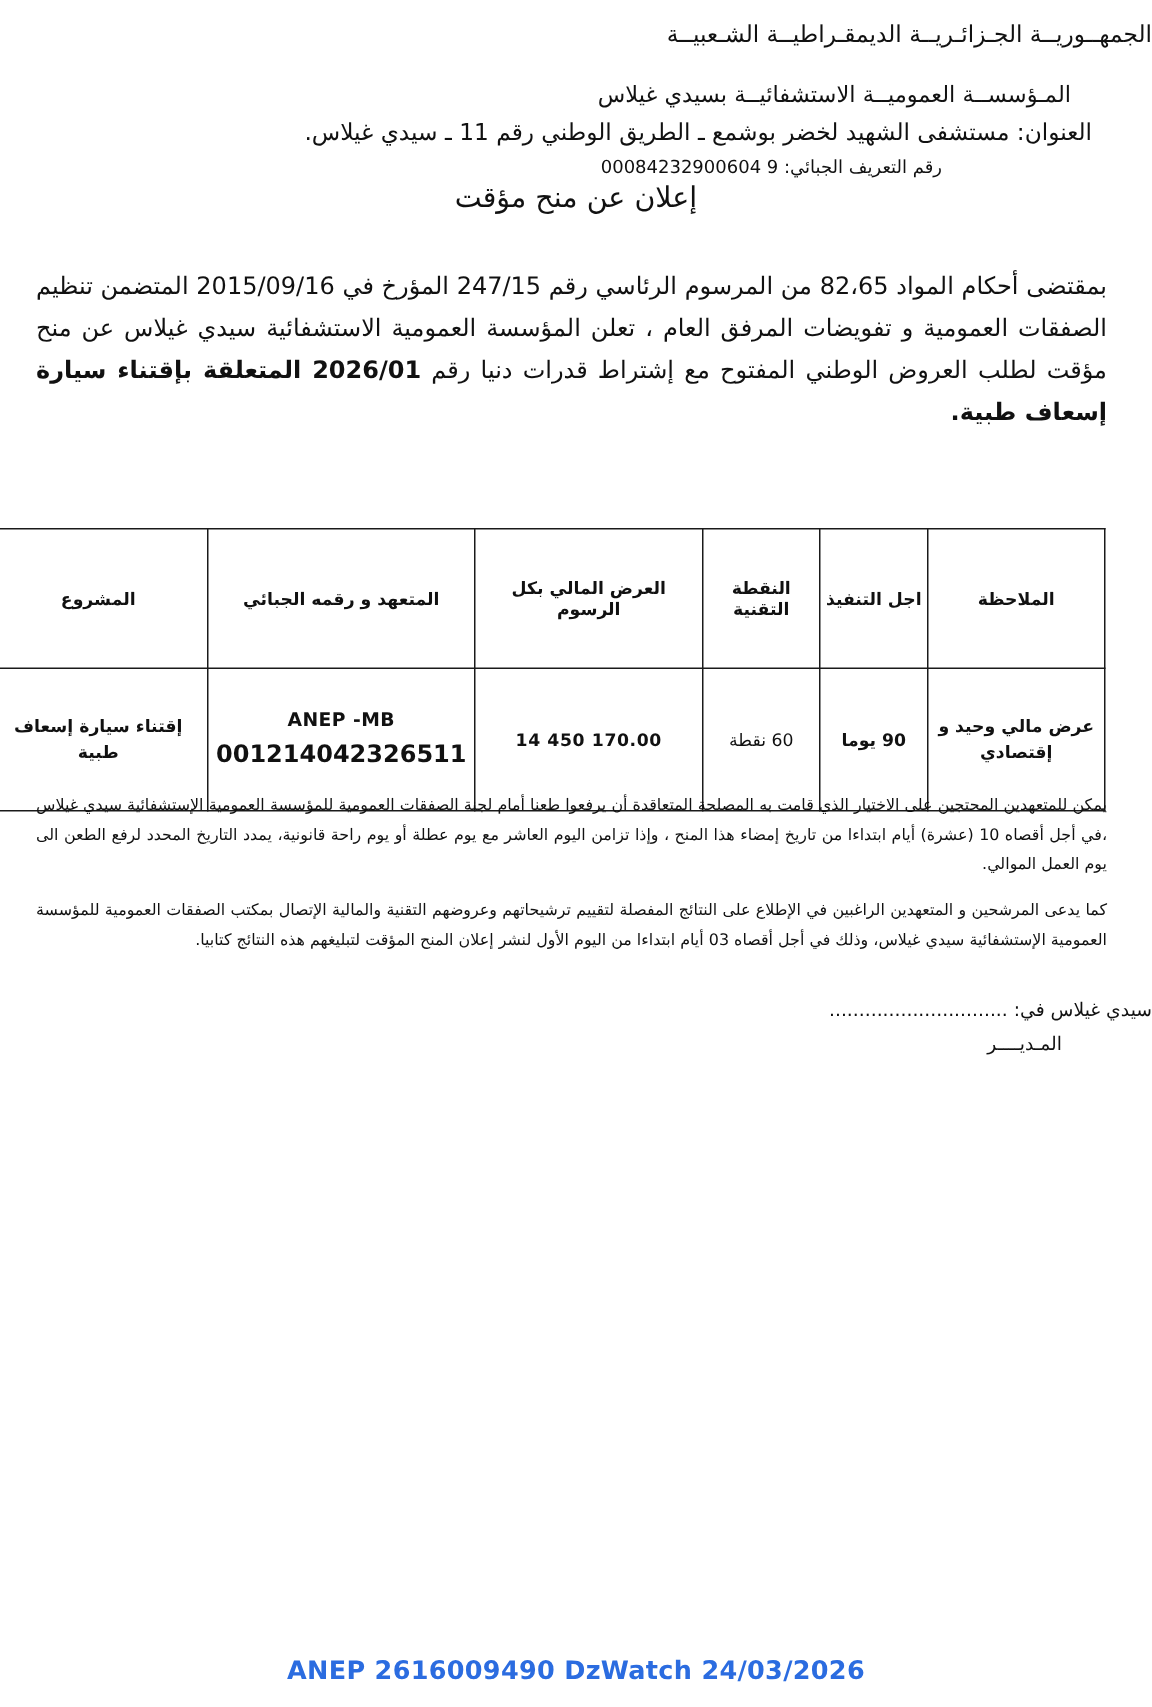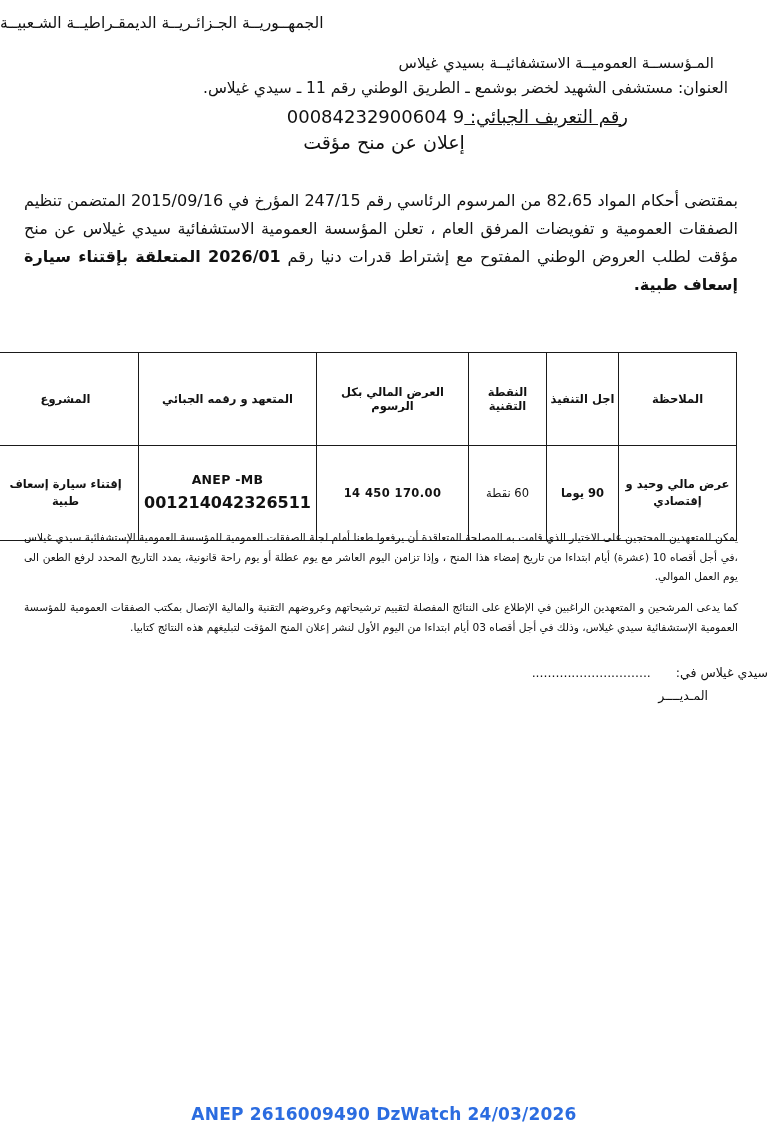--- a/index.html
+++ b/index.html
@@ -18,21 +18,21 @@
   }
   .page {
     position: relative;
     width: 768px;
     height: 1138px;
     box-sizing: border-box;
   }
 
   
   .nat-header {
-    text-align: left;
+    text-align: right;
     padding-top: 12px;
     line-height: 1.5;
   }
   .nat-header .line1 {
     font-size: 15.5px;
     letter-spacing: 0.5px;
     font-weight: 400;
   }
   .nat-header .line2 {
     font-size: 15px;
@@ -49,23 +49,22 @@
   }
   .estab .est-name {
     font-size: 15px;
     padding-right: 24px;
   }
   .estab .est-address {
     font-size: 15.5px;
     padding-right: 10px;
   }
   .estab .est-nif {
-    font-size: 18px;
+    font-size: 12px;
     padding-right: 110px;
-    text-decoration: underline;
   }
   .estab .ltr-num {
     direction: ltr;
     unicode-bidi: embed;
     display: inline-block;
   }
 
   
   .main-title {
     text-align: center;
@@ -144,21 +143,21 @@
     position: absolute;
     top: 662px;
     right: 0;
     left: 0;
     padding-right: 0;
     padding-left: 420px;
     text-align: right;
     font-size: 12.5px;
     line-height: 1.7;
   }
-  .signature .sig-place { white-space: nowrap; margin-left: 21px; }
+  .signature .sig-place { white-space: nowrap; }
   .signature .sig-dots { letter-spacing: 1px; }
   .signature .sig-role {
     display: block;
     margin-top: 2px;
     padding-right: 60px;
     letter-spacing: 1px;
   }
 
   
   .footer {

